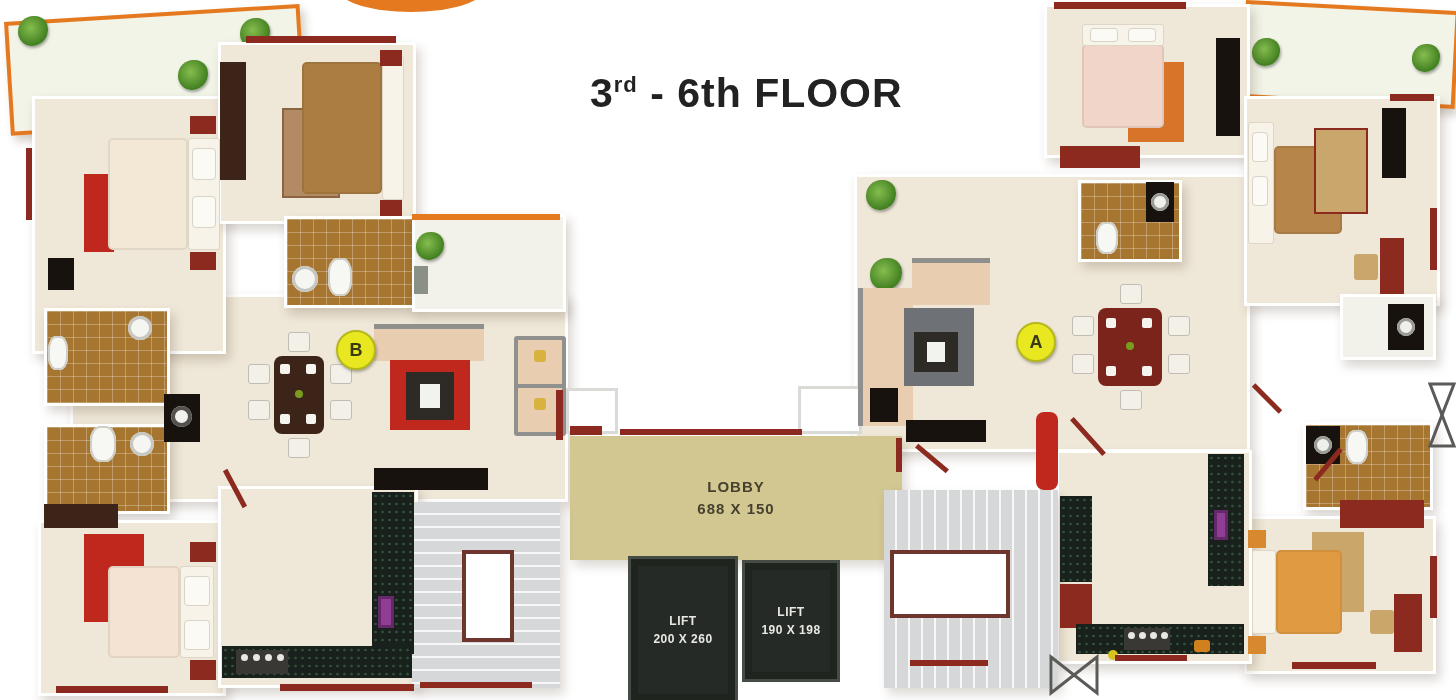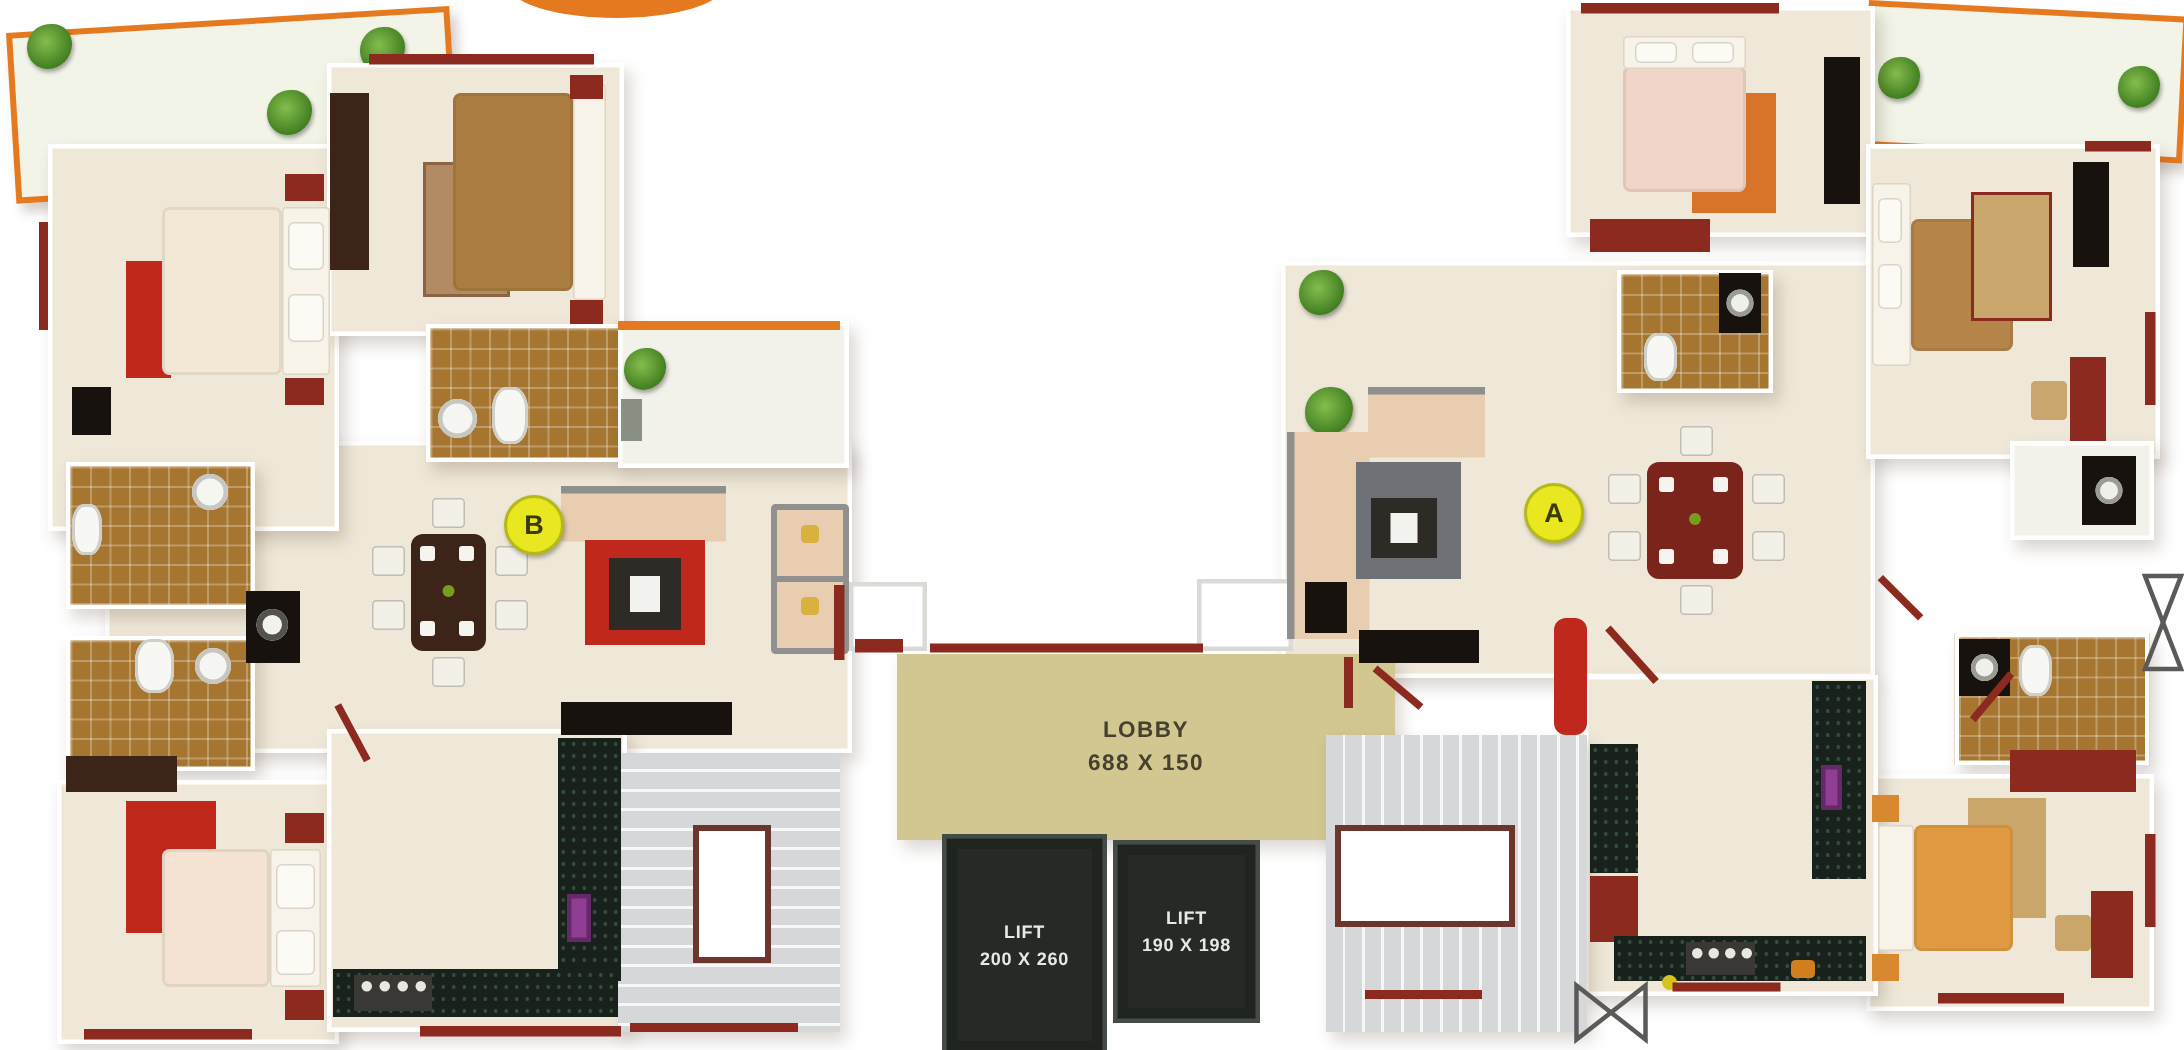--- a/index.html
+++ b/index.html
@@ -69,20 +69,21 @@
             background:#f2f2ef;box-shadow:inset 0 0 0 4px #55524e;}
   .basin-c{position:absolute;width:18px;height:18px;border-radius:50%;background:#efefec;
            box-shadow:inset 0 0 0 3px #9b9b95;}
 </style>
 </head>
 <body>
 
 <div class="plan">
 
   <div class="blob" style="left:338px;top:-34px;width:146px;height:46px;"></div>
+  <div class="title"><span>3</span><sup>rd</sup><span> - 6th FLOOR</span></div>
 
   <div class="balcony" style="left:4px;top:22px;width:288px;height:106px;transform:rotate(-3.5deg);transform-origin:0 0;"></div>
   <div class="balcony" style="left:1246px;top:0px;width:206px;height:90px;transform:rotate(3deg);transform-origin:0 0;"></div>
   <div class="plant" style="left:18px;top:16px;width:30px;height:30px;"></div>
   <div class="plant" style="left:240px;top:18px;width:30px;height:30px;"></div>
   <div class="plant" style="left:178px;top:60px;width:30px;height:30px;"></div>
   <div class="plant" style="left:1252px;top:38px;width:28px;height:28px;"></div>
   <div class="plant" style="left:1412px;top:44px;width:28px;height:28px;"></div>
 
   <div class="room" style="left:70px;top:294px;width:492px;height:202px;"></div>
@@ -102,21 +103,21 @@
   <div class="room" style="left:1244px;top:96px;width:190px;height:204px;"></div>
   <div class="room litefloor" style="left:1340px;top:294px;width:90px;height:60px;"></div>
   <div class="room tile" style="left:1303px;top:422px;width:124px;height:82px;"></div>
   <div class="room" style="left:1244px;top:516px;width:186px;height:152px;"></div>
   <div class="room" style="left:1056px;top:450px;width:190px;height:208px;"></div>
 
   <div class="niche" style="left:566px;top:388px;width:46px;height:40px;"></div>
   <div class="niche" style="left:798px;top:386px;width:58px;height:42px;"></div>
   <div class="wall" style="left:620px;top:429px;width:182px;height:6px;"></div>
   <div class="wall" style="left:570px;top:426px;width:32px;height:9px;"></div>
-  <div class="lobby" style="left:598px;top:436px;width:332px;height:124px;text-align:right;">
+  <div class="lobby" style="left:570px;top:436px;width:332px;height:124px;text-align:right;">
     <span>LOBBY</span>
     <span>688 X 150</span>
   </div>
   <div class="wall" style="left:896px;top:438px;width:6px;height:34px;"></div>
   <div class="wall" style="left:896px;top:530px;width:6px;height:32px;"></div>
 
   <div class="stair steps-h" style="left:412px;top:502px;width:148px;height:186px;"></div>
   <div class="void" style="left:462px;top:550px;width:44px;height:84px;"></div>
   <div class="wall" style="left:420px;top:682px;width:112px;height:6px;"></div>
 

